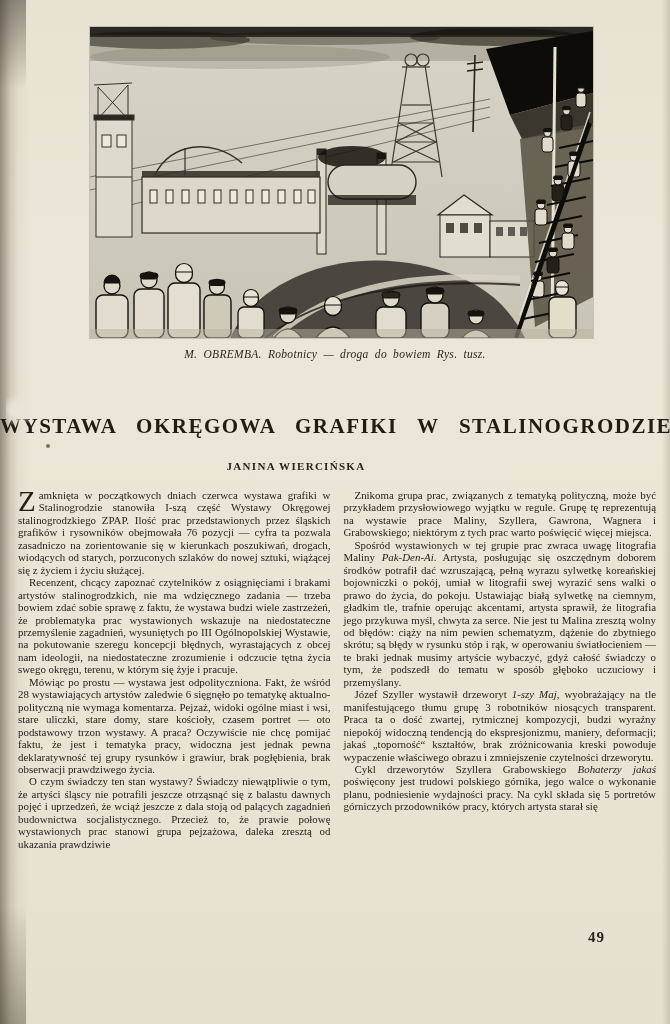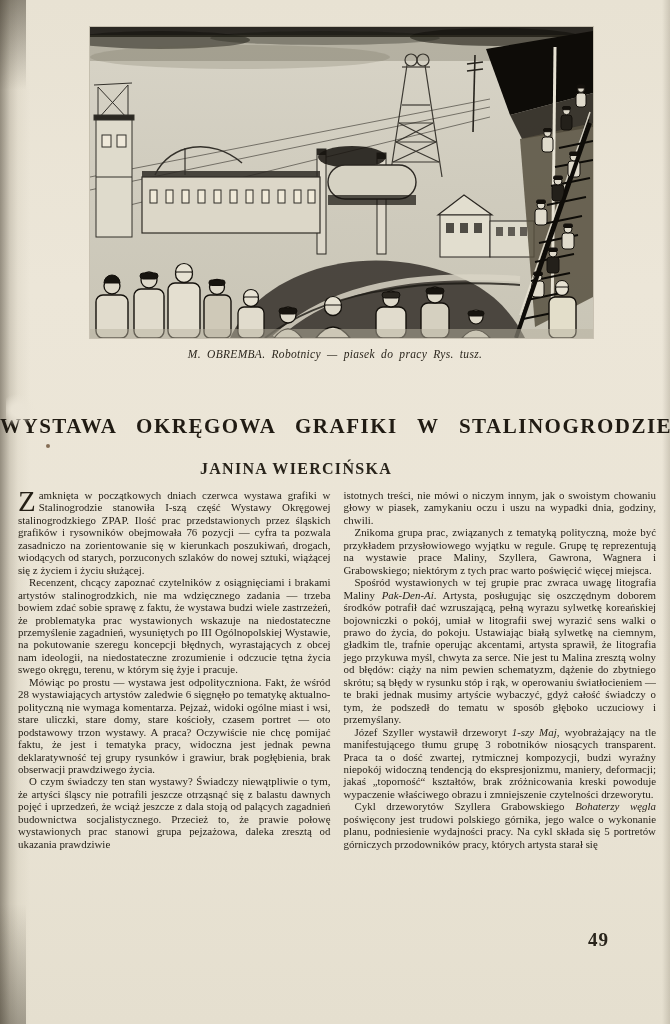--- a/index.html
+++ b/index.html
@@ -43,37 +43,37 @@
   .fade-spot{
     position:absolute;left:6px;top:394px;width:30px;height:32px;pointer-events:none;
     background:radial-gradient(ellipse at 40% 50%,rgba(234,228,214,.92) 25%,rgba(234,228,214,0) 72%);
   }
   .ink-speck{
     position:absolute;left:46px;top:444px;width:4px;height:4px;border-radius:50%;
     background:#6a4f35;opacity:.8;
   }
   .author-byline{
     position:absolute;top:460px;left:0;width:592px;text-align:center;
-    font-weight:700;font-size:16px;letter-spacing:1.3px;color:#29241b;
+    font-weight:700;font-size:11px;letter-spacing:1.3px;color:#29241b;
   }
   .columns{
     position:absolute;top:489px;left:18px;width:638px;display:flex;gap:13px;
   }
   .col{
     width:50%;text-align:justify;font-size:10.9px;line-height:12.45px;
     color:#27221a;hyphens:auto;
   }
   .para{margin:0;}
   .para.indent{text-indent:11px;}
   .it{font-style:italic;margin-top:27px;}
   .dropcap{
     float:left;font-size:29px;line-height:23px;padding:1px 3px 0 0;color:#241f16;
   }
   .page-number{
-    position:absolute;top:929px;left:588px;font-weight:700;font-size:19px;
+    position:absolute;top:929px;left:588px;font-weight:700;font-size:15px;
     letter-spacing:1px;color:#29241b;
   }
 </style>
 </head>
 <body>
 
 <div class="binding-shadow"></div>
 <div class="corner-shade-top"></div>
 <div class="corner-shade-bottom"></div>
 <div class="right-edge"></div>
@@ -310,37 +310,36 @@
       <g>
           <circle cx="386" cy="290" r="7" fill="#ded9ca" stroke-width="1.2"></circle>
           <rect x="378" y="284" width="16" height="5" rx="2.5" fill="#17140f"></rect>
           <path d="M372,311 q14,-16 28,0 z" fill="#ddd8c9" stroke-width="1.2"></path>
         </g>
     </g>
     <rect x="0" y="302" width="503" height="9" fill="#b7b1a0" opacity="0.5"></rect>
   </svg>
 </div>
 
-<div class="figure-caption">M. OBREMBA. Robotnicy — piasek do pracy  Rys. tusz.</div>
+<div class="figure-caption">M. OBREMBA. Robotnicy — droga do bowiem  Rys. tusz.</div>
 
 <h1 class="article-title">WYSTAWA OKRĘGOWA GRAFIKI W STALINOGRODZIE</h1>
 <div class="fade-spot"></div>
 <div class="ink-speck"></div>
 
 <div class="author-byline">JANINA WIERCIŃSKA</div>
 
 <div class="columns">
   <div class="col">
       <p class="para"><span class="dropcap">Z</span><span>amknięta w początkowych dniach czerwca wystawa grafiki w Stalinogrodzie stanowiła I-szą część Wystawy Okręgowej stalinogrodzkiego ZPAP. Ilość prac przedstawionych przez śląskich grafików i rysowników obejmowała 76 pozycji — cyfra ta pozwala zasadniczo na zorientowanie się w kierunkach poszukiwań, drogach, wiodących od starych, porzuconych szlaków do nowej sztuki, wiążącej się z życiem i życiu służącej.</span></p>
       <p class="para indent"><span>Recenzent, chcący zapoznać czytelników z osiągnięciami i brakami artystów stalinogrodzkich, nie ma wdzięcznego zadania — trzeba bowiem zdać sobie sprawę z faktu, że wystawa budzi wiele zastrzeżeń, że problematyka prac wystawionych wskazuje na niedostateczne przemyślenie zagadnień, wysuniętych po III Ogólnopolskiej Wystawie, na pokutowanie szeregu koncepcji błędnych, wyrastających z obcej nam ideologii, na niedostateczne zrozumienie i odczucie tętna życia swego okręgu, terenu, w którym się żyje i pracuje.</span></p>
       <p class="para indent"><span>Mówiąc po prostu — wystawa jest odpolityczniona. Fakt, że wśród 28 wystawiających artystów zaledwie 6 sięgnęło po tematykę aktualno-polityczną nie wymaga komentarza. Pejzaż, widoki ogólne miast i wsi, stare uliczki, stare domy, stare kościoły, czasem portret — oto podstawowy trzon wystawy. A praca? Oczywiście nie chcę pomijać faktu, że jest i tematyka pracy, widoczna jest jednak pewna deklaratywność tej grupy rysunków i grawiur, brak pogłębienia, brak obserwacji prawdziwego życia.</span></p>
       <p class="para indent"><span>O czym świadczy ten stan wystawy? Świadczy niewątpliwie o tym, że artyści śląscy nie potrafili jeszcze otrząsnąć się z balastu dawnych pojęć i uprzedzeń, że wciąż jeszcze z dala stoją od palących zagadnień budownictwa socjalistycznego. Przecież to, że prawie połowę wystawionych prac stanowi grupa pejzażowa, daleka zresztą od ukazania prawdziwie</span></p>
     </div>
   <div class="col">
-      <p class="para"><span>istotnych treści, nie mówi o niczym innym, jak o swoistym chowaniu głowy w piasek, zamykaniu oczu i uszu na wypadki dnia, godziny, chwili.</span></p>
       <p class="para indent"><span>Znikoma grupa prac, związanych z tematyką polityczną, może być przykładem przysłowiowego wyjątku w regule. Grupę tę reprezentują na wystawie prace Maliny, Szyllera, Gawrona, Wagnera i Grabowskiego; niektórym z tych prac warto poświęcić więcej miejsca.</span></p>
       <p class="para indent"><span>Spośród wystawionych w tej grupie prac zwraca uwagę litografia Maliny </span><span class="it">Pak-Den-Ai</span><span>. Artysta, posługując się oszczędnym doborem środków potrafił dać wzruszającą, pełną wyrazu sylwetkę koreańskiej bojowniczki o pokój, umiał w litografii swej wyrazić sens walki o prawo do życia, do pokoju. Ustawiając białą sylwetkę na ciemnym, gładkim tle, trafnie operując akcentami, artysta sprawił, że litografia jego przykuwa myśl, chwyta za serce. Nie jest tu Malina zresztą wolny od błędów: ciąży na nim pewien schematyzm, dążenie do zbytniego skrótu; są błędy w rysunku stóp i rąk, w operowaniu światłocieniem — te braki jednak musimy artyście wybaczyć, gdyż całość świadczy o tym, że podszedł do tematu w sposób głęboko uczuciowy i przemyślany.</span></p>
       <p class="para indent"><span>Józef Szyller wystawił drzeworyt </span><span class="it">1-szy Maj</span><span>, wyobrażający na tle manifestującego tłumu grupę 3 robotników niosących transparent. Praca ta o dość zwartej, rytmicznej kompozycji, budzi wyraźny niepokój widoczną tendencją do ekspresjonizmu, maniery, deformacji; jakaś „toporność“ kształtów, brak zróżnicowania kreski powoduje wypaczenie właściwego obrazu i zmniejszenie czytelności drzeworytu.</span></p>
-      <p class="para indent"><span>Cykl drzeworytów Szyllera Grabowskiego </span><span class="it">Bohaterzy węgla</span><span> poświęcony jest trudowi polskiego górnika, jego walce o wykonanie planu, podniesienie wydajności pracy. Na cykl składa się 5 portretów górniczych przodowników pracy, których artysta starał się</span></p>
+      <p class="para indent"><span>Cykl drzeworytów Szyllera Grabowskiego </span><span class="it">Bohaterzy jakaś</span><span> poświęcony jest trudowi polskiego górnika, jego walce o wykonanie planu, podniesienie wydajności pracy. Na cykl składa się 5 portretów górniczych przodowników pracy, których artysta starał się</span></p>
     </div>
 </div>
 
 <div class="page-number">49</div>
 
 </body></html>

